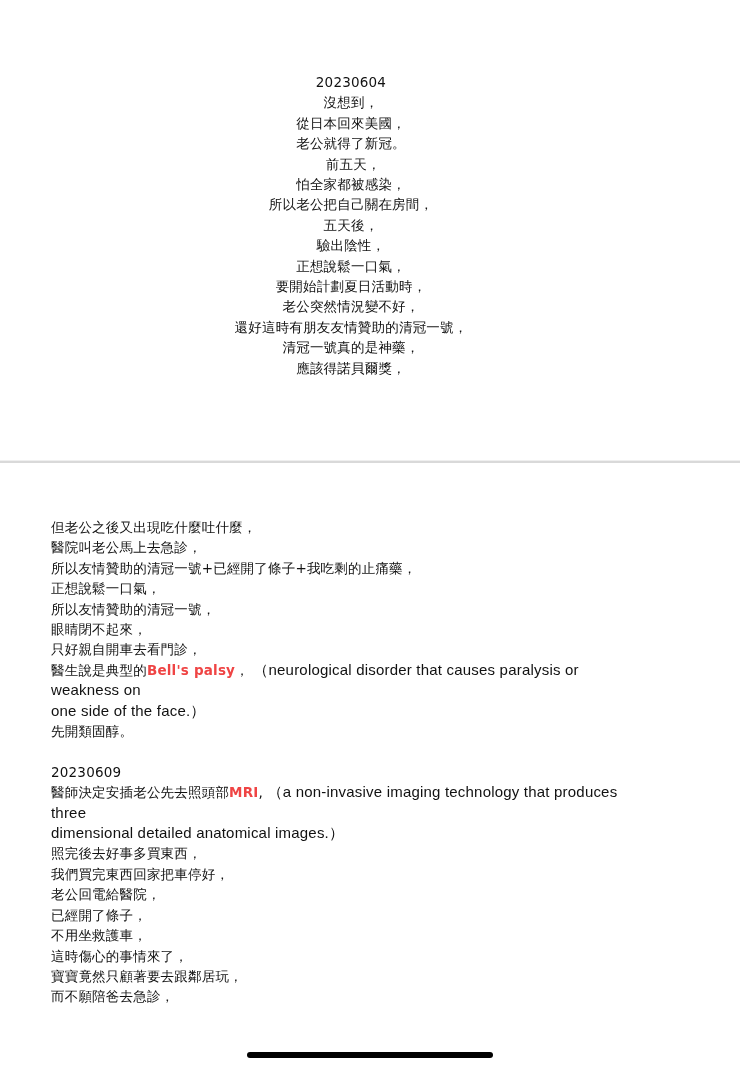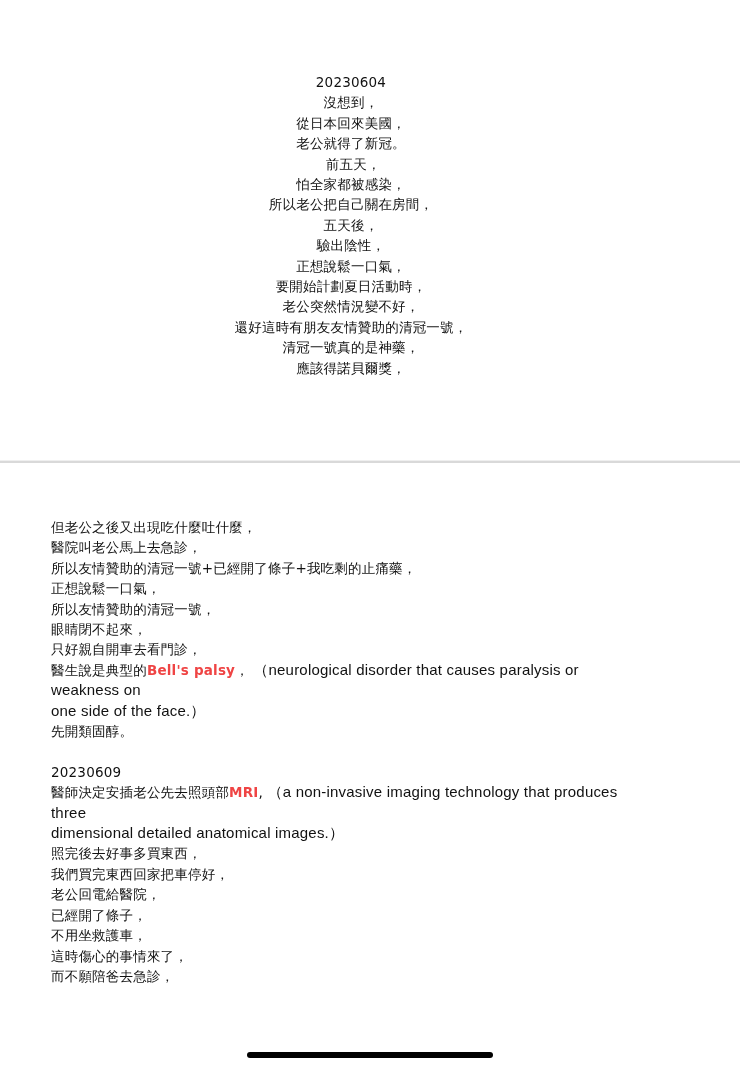--- a/index.html
+++ b/index.html
@@ -107,16 +107,17 @@
   <span class="line"></span>
   <span class="line">20230609</span>
   <span class="line"><span>醫師決定安插老公先去照頭部</span><span class="term">MRI</span><span>,</span> <span class="gloss">（a non-invasive imaging technology that produces three</span></span>
   <span class="line gloss">dimensional detailed anatomical images.）</span>
   <span class="line">照完後去好事多買東西，</span>
   <span class="line">我們買完東西回家把車停好，</span>
   <span class="line">老公回電給醫院，</span>
   <span class="line">已經開了條子，</span>
   <span class="line">不用坐救護車，</span>
   <span class="line">這時傷心的事情來了，</span>
+  <span class="line">寶寶竟然只顧著要去跟鄰居玩，</span>
   <span class="line">而不願陪爸去急診，</span>
 </div>
 
 <div class="home-indicator"></div>
 
 </body></html>

